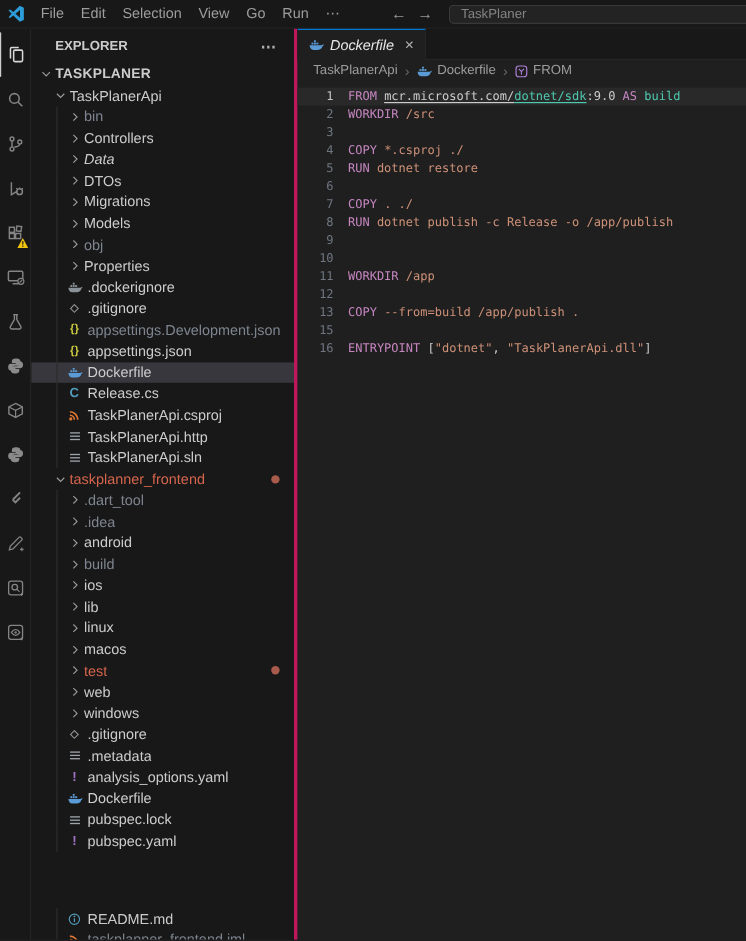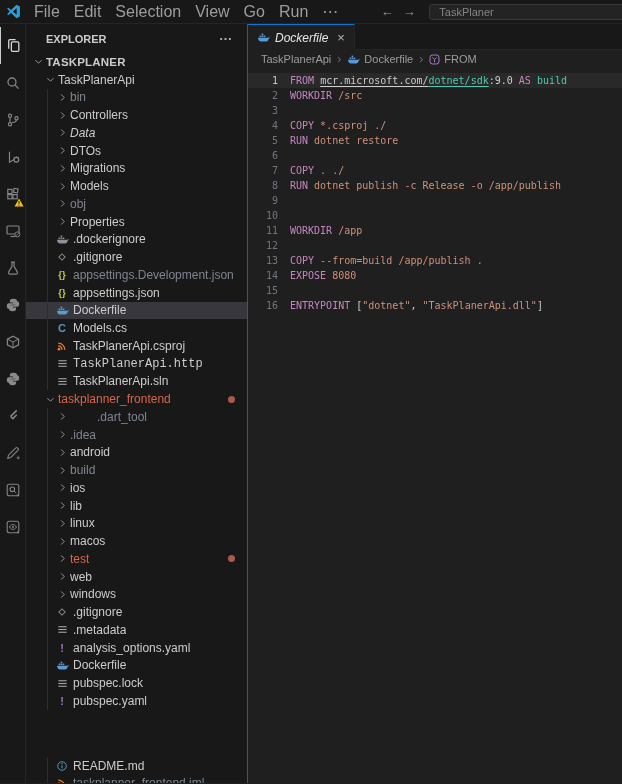--- a/index.html
+++ b/index.html
@@ -6,36 +6,36 @@
   html,body { width:622px; height:784px; overflow:hidden; }
   body {
     background:#1f1f1f;
     font-family:"Liberation Sans", sans-serif;
     color:#cccccc;
     -webkit-font-smoothing:antialiased;
   }
   
   .titlebar{ height:24px; background:#181818; display:flex; align-items:center; border-bottom:1px solid #252525; }
   .logo{ width:27px; display:flex; justify-content:center; align-items:center; }
-  .menus{ display:flex; font-size:16px; color:#9d9d9d; }
+  .menus{ display:flex; font-size:12px; color:#9d9d9d; }
   .menu-item{ padding:0 7px; line-height:23px; white-space:nowrap; cursor:default; }
   .navs{ display:flex; gap:6px; margin-left:34px; color:#9a9a9a; font-size:13px; }
   .nav-btn{ width:16px; text-align:center; }
   .cmdcenter{
     flex:1; height:16px; margin-left:12px; margin-right:0;
     background:#232323; border:1px solid #383838; border-radius:4px 0 0 4px; border-right:none;
     font-size:11px; color:#848484; line-height:14px; padding-left:9px;
   }
   
   .main{ display:flex; height:759px; }
   .activitybar{ width:26px; background:#181818; border-right:1px solid #252525; padding-top:3px; flex:none; }
   .act-item{ height:37px; display:flex; align-items:center; justify-content:center; color:#848484; position:relative; }
   .act-item.active{ color:#d7d7d7; border-left:1px solid #cccccc; }
   .act-badge-warn{ position:absolute; right:1px; bottom:5px; }
-  .sidebar{ width:222px; background:#181818; border-right:1px solid #be185d; flex:none; display:flex; flex-direction:column; }
+  .sidebar{ width:222px; background:#181818; border-right:3px solid #be185d; flex:none; display:flex; flex-direction:column; }
   .sb-header{ height:29px; display:flex; align-items:center; padding-left:20px; font-size:11px; font-weight:600; color:#cccccc; }
   .sb-actions{ margin-left:auto; margin-right:14px; color:#b0b0b0; font-size:13px; letter-spacing:1px; }
   .tree{ flex:1; overflow:hidden; }
   .tree-row{ height:17.75px; display:flex; align-items:center; font-size:12px; color:#cccccc; position:relative; cursor:default; white-space:nowrap; }
   .tree-row.sel{ background:#37373d; }
   .tree-row.lvl2::before{ content:""; position:absolute; left:21px; top:0; bottom:0; width:1px; background:#2e2e2e; }
   .tree-row .twisty{ width:16px; flex:none; display:flex; justify-content:center; color:#9a9a9a; }
   .tree-row .ficon{ width:16px; flex:none; display:flex; justify-content:center; align-items:center; margin-right:3px; font-weight:bold; }
   .tree-row .lbl{ overflow:hidden; text-overflow:ellipsis; }
   .tree-row.rootrow .lbl{ font-weight:700; font-size:11.5px; letter-spacing:.2px; }
@@ -333,33 +333,33 @@
     <path d="M1.2 8.3h12.1c.9 0 1.8-.5 2.2-1.2.4.8-.1 2-1.1 2.3-.3 2.2-2.1 3.6-4.6 3.6H5.1c-2.3 0-3.7-1.9-3.9-4.7z"></path>
   </g>
             </svg>
           </span>
           <span class="lbl">Dockerfile</span>
         </div>
         <div class="tree-row lvl2" style="padding-left: 28px;">
           <span class="ficon">
             <span style="color:#519aba;font-size:11px;font-weight:700">C</span>
           </span>
-          <span class="lbl">Models.cs</span>
+          <span class="lbl">Release.cs</span>
         </div>
         <div class="tree-row lvl2" style="padding-left: 28px;">
           <span class="ficon">
             <svg width="12" height="12" viewBox="0 0 16 16">
               <circle cx="4" cy="12.2" r="1.8" fill="#e37933"></circle>
               <path d="M3 8a5 5 0 0 1 5 5" fill="none" stroke="#e37933" stroke-width="1.8"></path>
               <path d="M3 4.2a9 9 0 0 1 8.8 8.8" fill="none" stroke="#e37933" stroke-width="1.8"></path>
             </svg>
           </span>
           <span class="lbl">TaskPlanerApi.csproj</span>
         </div>
-        <div class="tree-row lvl2" style="padding-left: 28px; font-family: Liberation Mono, monospace;">
+        <div class="tree-row lvl2" style="padding-left: 28px;">
           <span class="ficon">
             <svg width="11" height="11" viewBox="0 0 16 16">
               <g fill="#9da5ab">
                 <rect x="2" y="3.2" width="12" height="1.6"></rect>
                 <rect x="2" y="7.2" width="12" height="1.6"></rect>
                 <rect x="2" y="11.2" width="12" height="1.6"></rect>
               </g>
             </svg>
           </span>
           <span class="lbl">TaskPlanerApi.http</span>
@@ -378,21 +378,21 @@
         </div>
         <div class="tree-row lvl1" style="padding-left: 16px;">
           <span class="twisty">
             <svg width="11" height="11" viewBox="0 0 16 16">
               <path d="M3.5 6l4.5 4.5L12.5 6" fill="none" stroke="currentColor" stroke-width="1.4"></path>
             </svg>
           </span>
           <span class="lbl err">taskplanner_frontend</span>
           <span class="gitdot"></span>
         </div>
-        <div class="tree-row lvl2" style="padding-left: 28px; gap: 27px;">
+        <div class="tree-row lvl2" style="padding-left: 28px;">
           <span class="twisty">
             <svg width="11" height="11" viewBox="0 0 16 16">
               <path d="M6 3.5L10.5 8 6 12.5" fill="none" stroke="currentColor" stroke-width="1.4"></path>
             </svg>
           </span>
           <span class="lbl dim">.dart_tool</span>
         </div>
         <div class="tree-row lvl2" style="padding-left: 28px;">
           <span class="twisty">
             <svg width="11" height="11" viewBox="0 0 16 16">
@@ -610,18 +610,17 @@
         <div class="codeline"><span class="gut">4</span><span class="ctx"><span class="tok-kw">COPY</span><span class="tok-str"> *.csproj ./</span></span></div>
         <div class="codeline"><span class="gut">5</span><span class="ctx"><span class="tok-kw">RUN</span><span class="tok-str"> dotnet restore</span></span></div>
         <div class="codeline"><span class="gut">6</span><span class="ctx"></span></div>
         <div class="codeline"><span class="gut">7</span><span class="ctx"><span class="tok-kw">COPY</span><span class="tok-str"> . ./</span></span></div>
         <div class="codeline"><span class="gut">8</span><span class="ctx"><span class="tok-kw">RUN</span><span class="tok-str"> dotnet publish -c Release -o /app/publish</span></span></div>
         <div class="codeline"><span class="gut">9</span><span class="ctx"></span></div>
         <div class="codeline"><span class="gut">10</span></div>
         <div class="codeline"><span class="gut">11</span><span class="ctx"><span class="tok-kw">WORKDIR</span><span class="tok-str"> /app</span></span></div>
         <div class="codeline"><span class="gut">12</span><span class="ctx"></span></div>
         <div class="codeline"><span class="gut">13</span><span class="ctx"><span class="tok-kw">COPY</span><span class="tok-str"> --from=build /app/publish .</span></span></div>
-        <div class="codeline"><span class="gut">14</span><span class="ctx"><span class="tok-kw">EXPOSE</span><span class="tok-str"> 8080</span></span></div>
         <div class="codeline"><span class="gut">15</span><span class="ctx"></span></div>
         <div class="codeline"><span class="gut">16</span><span class="ctx"><span class="tok-kw">ENTRYPOINT</span><span class="tok-def"> [</span><span class="tok-str">"dotnet"</span><span class="tok-def">, </span><span class="tok-str">"TaskPlanerApi.dll"</span><span class="tok-def">]</span></span></div>
       </div>
   </div>
 </div>
 
 </body></html>

